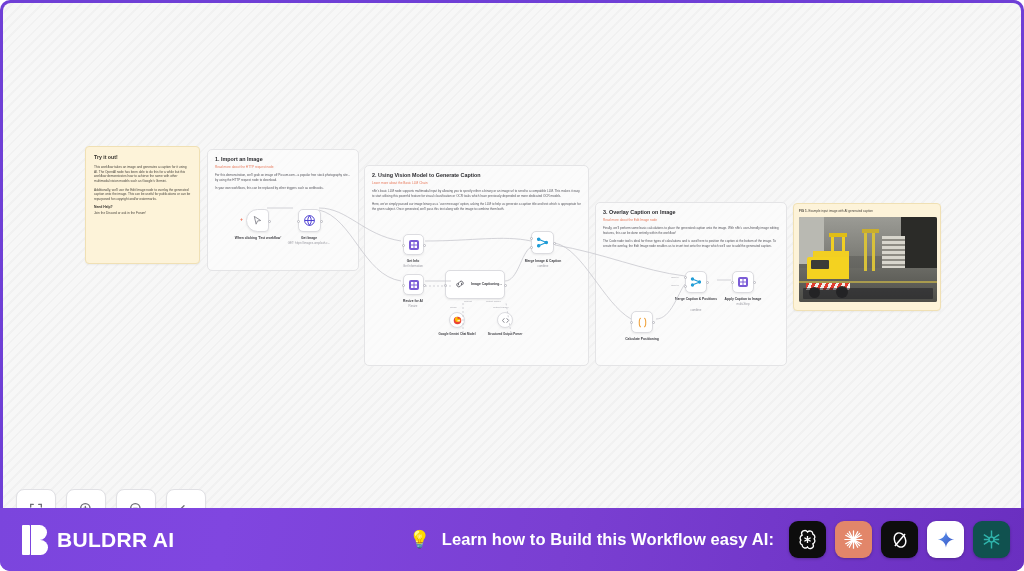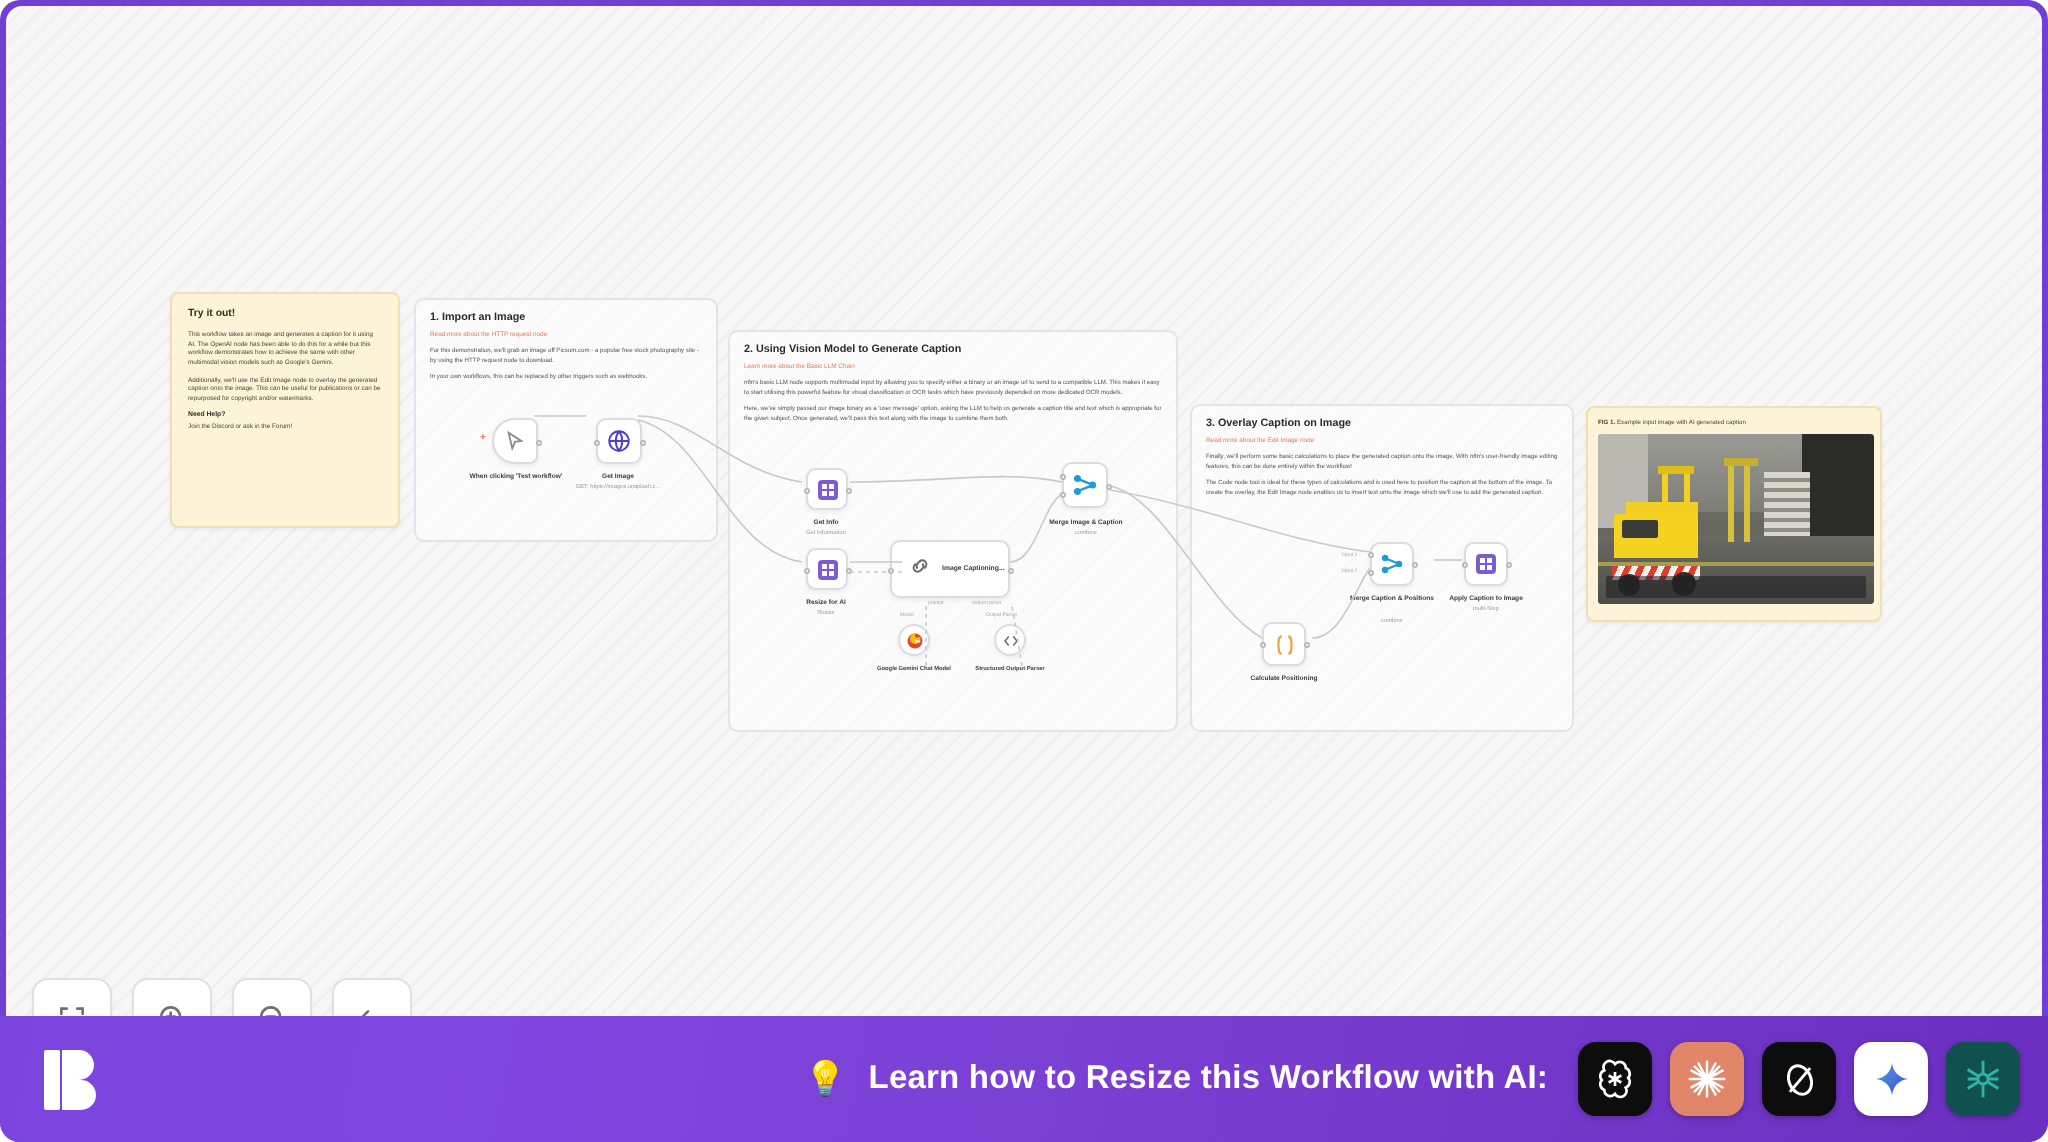--- a/index.html
+++ b/index.html
@@ -426,25 +426,26 @@
     </div>
   </div>
 
   <div id="footer">
     <div id="brand">
       <span class="bmark">
         <span class="bar"></span>
           <span class="lobe1"></span>
           <span class="lobe2"></span>
       </span>
+      <span class="btext">BULDRR AI</span>
     </div>
 
     <div id="cta">
       <span class="bulb">💡</span>
-      <span class="ctatext">Learn how to Resize this Workflow with AI:</span>
+      <span class="ctatext">Learn how to Build this Workflow easy AI:</span>
       <span class="ailogos">
 
         <span class="ailogo" style="background:#0d0d0d;">
           <svg width="23" height="23" viewBox="0 0 24 24" fill="none" stroke="#fff" stroke-width="1.4">
             <path d="M12 4.2a3.2 3.2 0 0 1 5.6 2.1 3.2 3.2 0 0 1 1.3 5.1 3.2 3.2 0 0 1-1.3 5.1A3.2 3.2 0 0 1 12 19.8a3.2 3.2 0 0 1-5.6-2.1 3.2 3.2 0 0 1-1.3-5.1 3.2 3.2 0 0 1 1.3-5.1A3.2 3.2 0 0 1 12 4.2z"></path>
             <path d="M12 8.3v7.4M8.7 10.2l6.6 3.6M15.3 10.2l-6.6 3.6"></path>
           </svg>
         </span>
 
         <span class="ailogo" style="background:#e2866a;">

